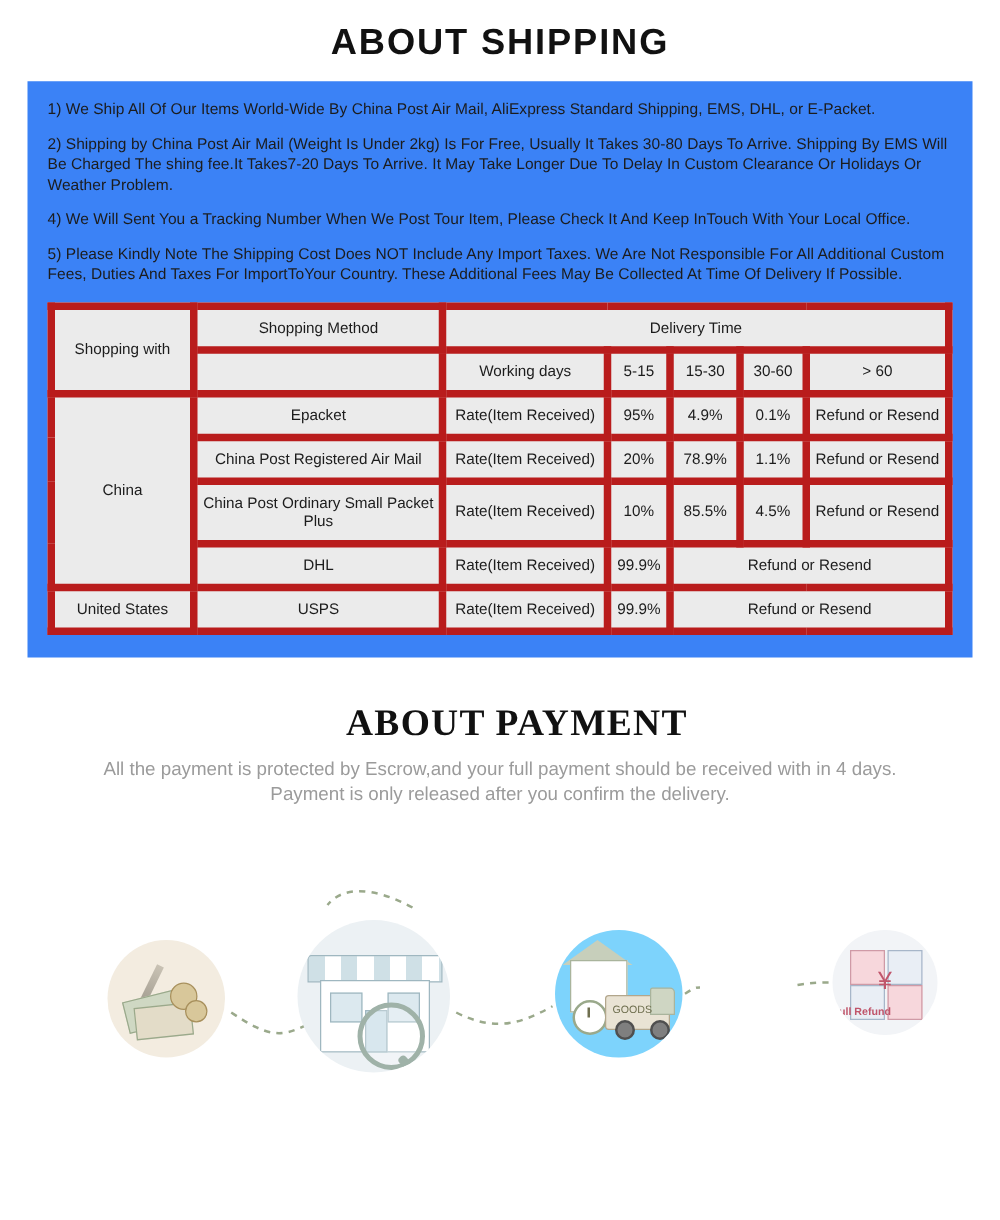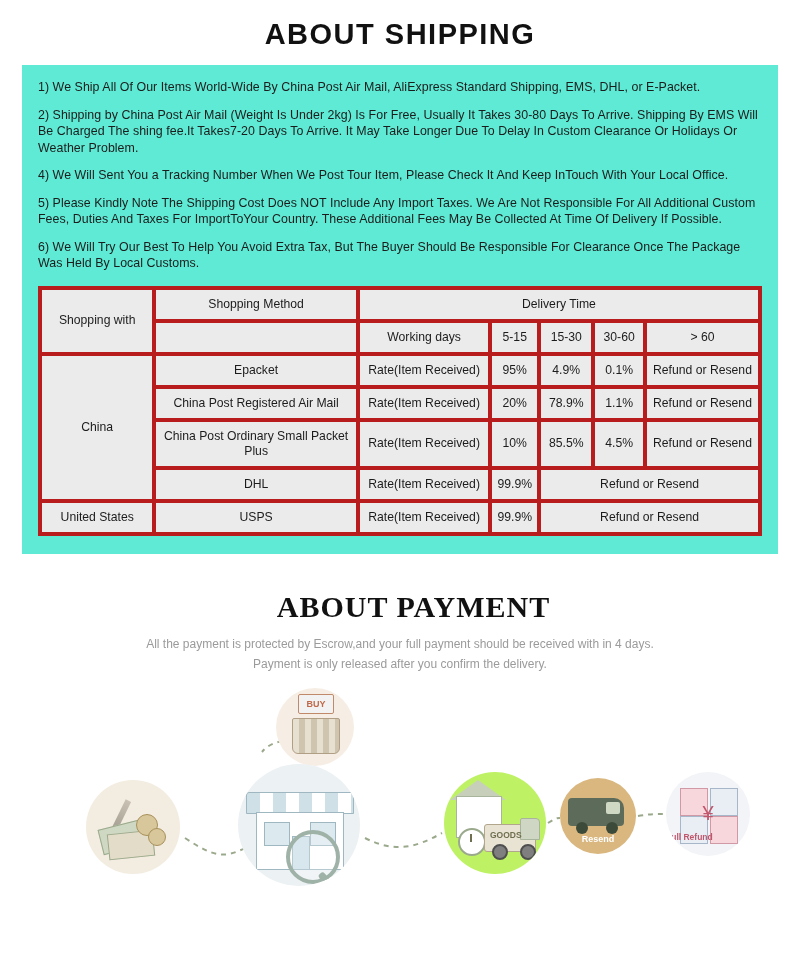--- a/index.html
+++ b/index.html
@@ -23,21 +23,21 @@
     font-weight: bold;
     letter-spacing: 1.5px;
     margin: 18px 0 14px 0;
     color: #111;
     font-family: "Liberation Sans", sans-serif;
   }
 
   
   .panel {
     margin: 0 22px;
-    background: #5eead4;
+    background: #3b82f6;
     padding: 14px 16px 18px 16px;
     box-sizing: border-box;
   }
   .para {
     font-size: 12.4px;
     line-height: 16.5px;
     margin: 0 0 11px 0;
     color: #1c1c1c;
     letter-spacing: 0.05px;
   }
@@ -45,21 +45,21 @@
 
   
   table.ship-table {
     border-collapse: collapse;
     width: 100%;
     background: #ebebeb;
     font-size: 12.2px;
     color: #1c1c1c;
   }
   table.ship-table td {
-    border: 4px solid #b91c1c;
+    border: 6px solid #b91c1c;
     padding: 7px 1px;
     text-align: center;
     vertical-align: middle;
     line-height: 15px;
   }
   td.blank { border-left: 1px solid #8e8e8e; }
   .c-place   { width: 116px; }
   .c-method  { width: 216px; }
   .c-working { width: 136px; }
   .c-515     { width: 44px; }
@@ -73,21 +73,21 @@
     font-family: "Liberation Serif", serif;
     font-weight: bold;
     font-size: 30px;
     letter-spacing: 1px;
     margin: 36px 0 10px 0;
     color: #111;
     padding-left: 27px;
   }
   .pay-line {
     text-align: center;
-    font-size: 12px;
+    font-size: 15px;
     color: #9b9b9b;
     line-height: 20px;
     margin: 0;
   }
 
   
   .illus {
     position: relative;
     width: 800px;
     height: 230px;
@@ -134,21 +134,21 @@
   #c3 { left: 276px; top: 0px; width: 78px; height: 78px; background: #f6eee4; }
   #c3 .basket { position:absolute; left: 16px; top: 30px; width: 46px; height: 34px;
                 background: repeating-linear-gradient(90deg,#e7dfd0 0 6px,#cfc4ae 6px 12px);
                 border: 1.5px solid #b09e85; border-radius: 2px 2px 6px 6px; }
   #c3 .tag { position:absolute; left: 22px; top: 6px; width: 34px; height: 18px;
              background:#f2f2f2; border:1.5px solid #c08a6a; border-radius: 2px;
              font-size: 9px; color:#c0694a; text-align:center; line-height:18px;
              font-family:"Liberation Sans",sans-serif; font-weight:bold; }
 
   
-  #c4 { left: 444px; top: 84px; width: 102px; height: 102px; background: #bef264; font-weight: bold; }
+  #c4 { left: 444px; top: 84px; width: 102px; height: 102px; background: #7dd3fc; }
   #c4 .house { position:absolute; left: 12px; top: 24px; width: 44px; height: 40px;
                background:#ffffff; border:1.5px solid #a9b49c; }
   #c4 .roof { position:absolute; left: 6px; top: 8px; width: 0; height: 0;
               border-left: 28px solid transparent; border-right: 28px solid transparent;
               border-bottom: 20px solid #c7cfbb; }
   #c4 .truck { position:absolute; left: 40px; top: 52px; width: 50px; height: 26px;
                background:#e9e3d4; border:1.5px solid #b2a68c; border-radius: 3px; }
   #c4 .truckcab { position:absolute; left: 76px; top: 46px; width: 18px; height: 20px;
                   background:#cfd6c3; border:1.5px solid #a9b49c; border-radius: 2px 4px 0 0; }
   #c4 .wheel { position:absolute; width: 12px; height: 12px; border-radius: 50%;
@@ -193,21 +193,20 @@
 <body>
 
 <h1 class="shipping-title">ABOUT SHIPPING</h1>
 
 <div class="panel">
 
   <p class="para">1) We Ship All Of Our Items World-Wide By China Post Air Mail, AliExpress Standard Shipping, EMS, DHL, or E-Packet.</p>
   <p class="para">2) Shipping by China Post Air Mail (Weight Is Under 2kg) Is For Free, Usually It Takes 30-80 Days To Arrive. Shipping By EMS Will Be Charged The shing fee.It Takes7-20 Days To Arrive. It May Take Longer Due To Delay In Custom Clearance Or Holidays Or Weather Problem.</p>
   <p class="para">4) We Will Sent You a Tracking Number When We Post Tour Item, Please Check It And Keep InTouch With Your Local Office.</p>
   <p class="para">5) Please Kindly Note The Shipping Cost Does NOT Include Any Import Taxes. We Are Not Responsible For All Additional Custom Fees, Duties And Taxes For ImportToYour Country. These Additional Fees May Be Collected At Time Of Delivery If Possible.</p>
-  <p class="para">6) We Will Try Our Best To Help You Avoid Extra Tax, But The Buyer Should Be Responsible For Clearance Once The Package Was Held By Local Customs.</p>
 
   <table class="ship-table">
     <tbody>
       <tr>
         <td class="c-place" rowspan="2">Shopping with</td>
         <td class="c-method">Shopping Method</td>
         <td colspan="5">Delivery Time</td>
       </tr>
       <tr>
         <td class="blank"></td>
@@ -279,24 +278,20 @@
   </svg>
 
   <div class="circ" id="c1">
     <div class="pen"></div>
     <div class="bill b1"></div>
     <div class="bill b2"></div>
     <div class="coin k1"></div>
     <div class="coin k2"></div>
   </div>
 
-  <div class="circ" id="c3">
-    <div class="tag">BUY</div>
-    <div class="basket"></div>
-  </div>
 
   <div class="circ" id="c2">
     <div class="awning"></div>
     <div class="body"></div>
     <div class="win w1"></div>
     <div class="win w2"></div>
     <div class="door"></div>
     <div class="glass"></div>
     <div class="handle"></div>
   </div>
@@ -305,27 +300,20 @@
     <div class="roof"></div>
     <div class="house"></div>
     <div class="clock"></div>
     <div class="truck"></div>
     <div class="truckcab"></div>
     <div class="wheel wh1"></div>
     <div class="wheel wh2"></div>
     <div class="goods">GOODS</div>
   </div>
 
-  <div class="circ" id="c5">
-    <div class="van"></div>
-    <div class="vanwin"></div>
-    <div class="wheel wh1"></div>
-    <div class="wheel wh2"></div>
-    <div class="label">Resend</div>
-  </div>
 
   <div class="circ" id="c6">
     <div class="box bx1"></div>
     <div class="box bx2"></div>
     <div class="box bx3"></div>
     <div class="box bx4"></div>
     <div class="yen">¥</div>
     <div class="label">Full Refund</div>
   </div>
 

